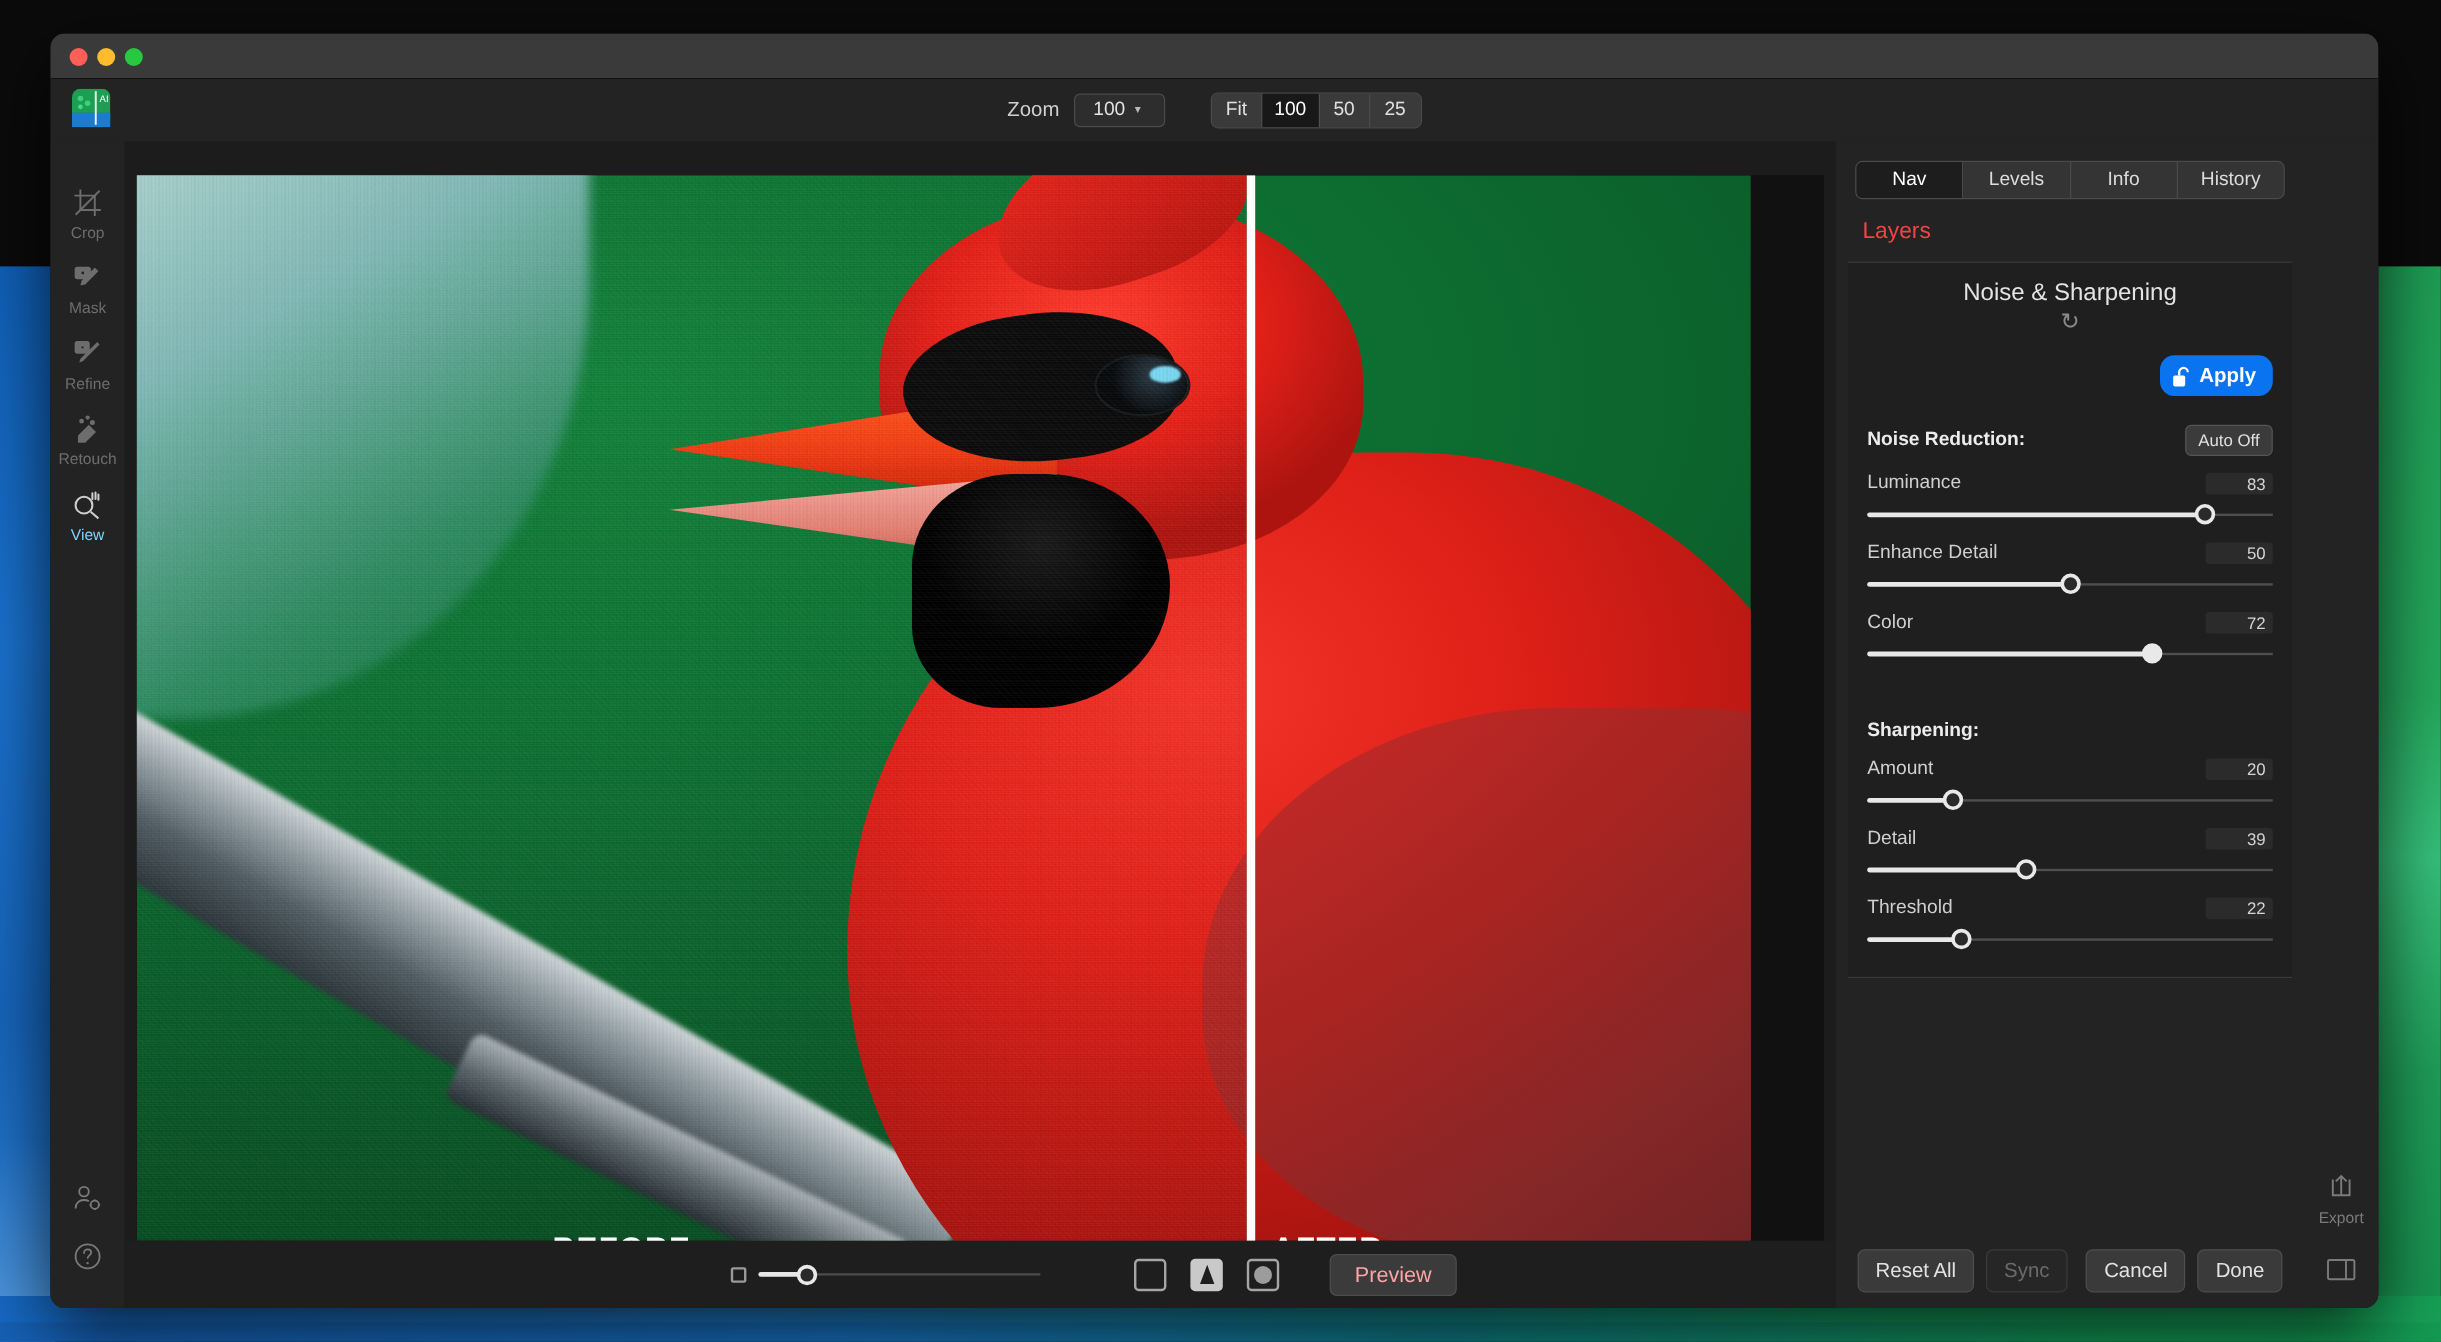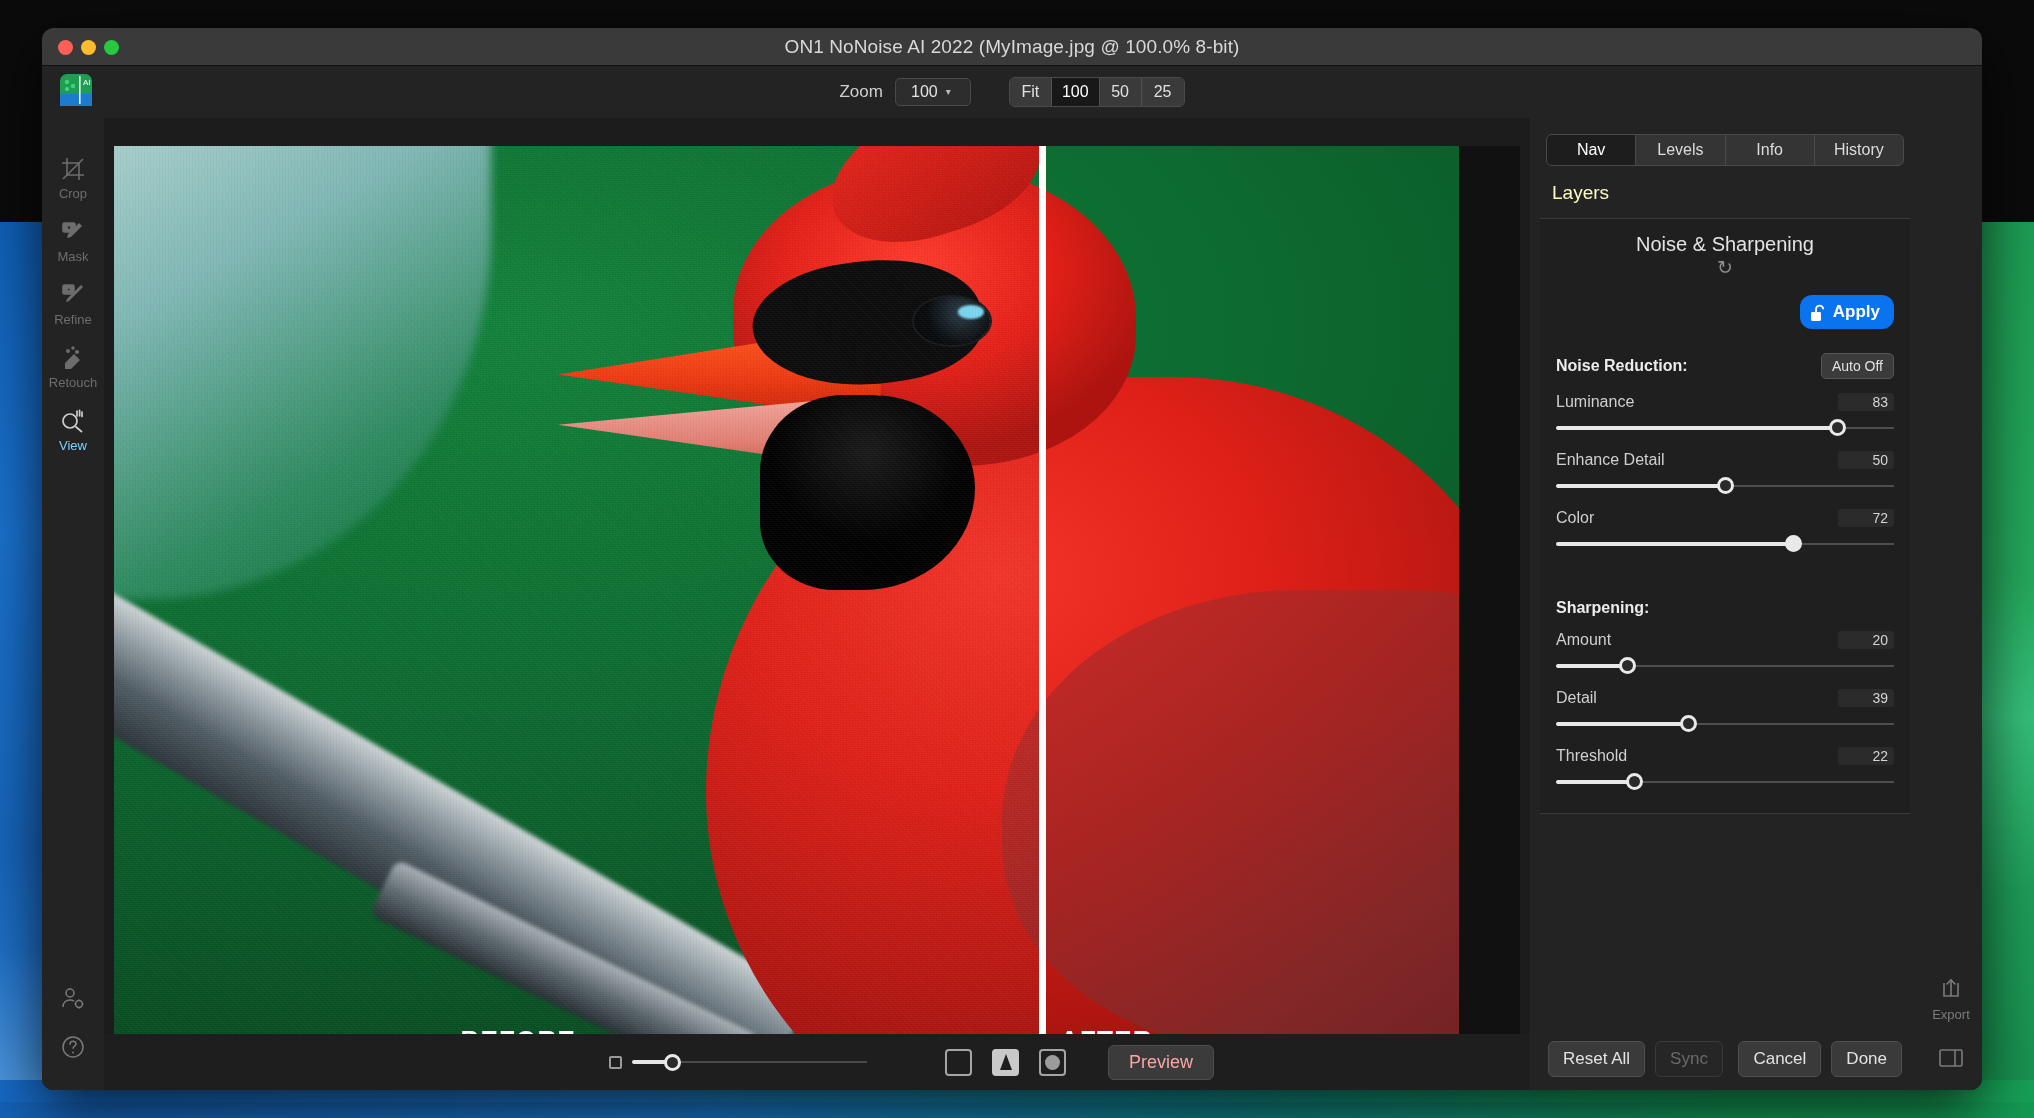--- a/index.html
+++ b/index.html
@@ -280,21 +280,21 @@
   }
   .ptab {
     flex: 1 1 0; height: 30px;
     display: flex; align-items: center; justify-content: center;
     color: #dcdcdc; font-size: 16px;
     border-right: 1px solid #4a4a4a;
   }
   .ptab:last-child { border-right: none; }
   .ptab.active { background: #1d1d1d; color: #fff; }
 
-  .layers-title { color: #fef9c3; font-size: 19px; margin: 16px 0 0 22px; }
+  .layers-title { color: #ef4444; font-size: 19px; margin: 16px 0 0 22px; }
 
   .mod-card {
     margin: 14px 10px 0 10px;
     background: #1f1f1f;
     border-top: 1px solid #3a3a3a;
     border-bottom: 1px solid #3a3a3a;
     padding: 14px 16px 22px 16px;
   }
   .mod-head { display: flex; align-items: center; justify-content: space-between; flex-direction: column; }
   .mod-name { color: #e3e3e3; font-size: 20px; }
@@ -375,21 +375,20 @@
 </div>
 
 <div id="window">
 
   <div id="titlebar">
     <div class="traffic">
       <span class="light red"></span>
       <span class="light yellow"></span>
       <span class="light green"></span>
     </div>
-    <div id="window-title">ON1 NoNoise AI 2022 (MyImage.jpg @ 100.0% 8-bit)</div>
   </div>
 
   <div id="toolbar">
     <div class="zoom-group">
       <span class="zoom-label">Zoom</span>
       <div class="zoom-select">
         <span>100</span>
         <span class="chev">▾</span>
       </div>
       <div class="seg">

